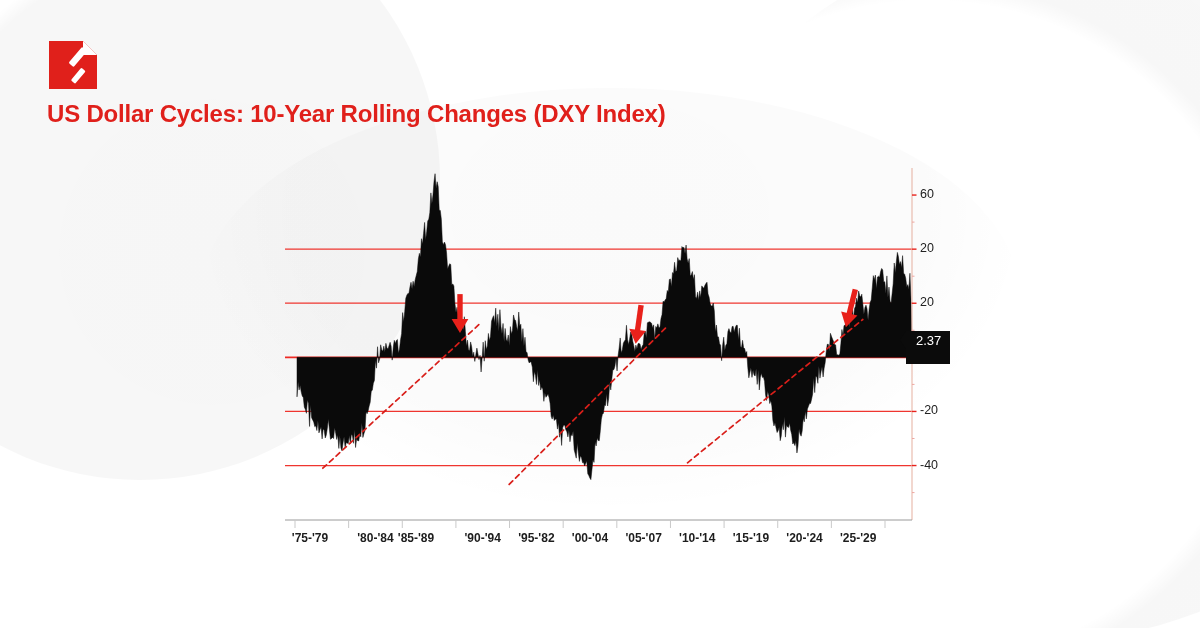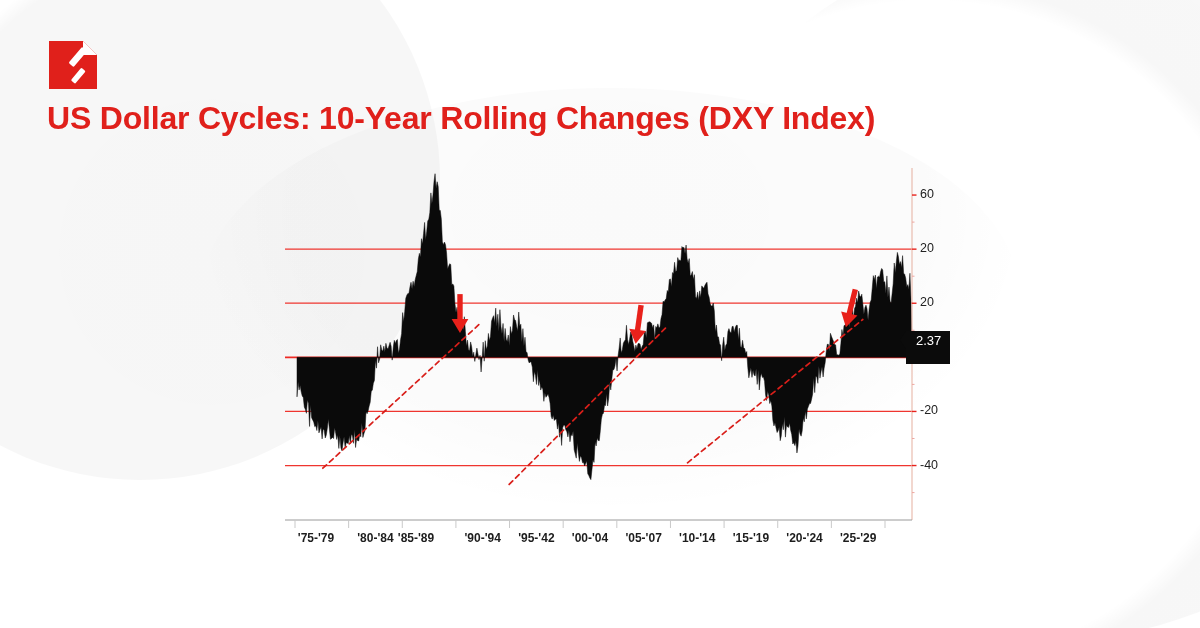--- a/index.html
+++ b/index.html
@@ -37,21 +37,21 @@
     background: radial-gradient(ellipse at 50% 30%, rgba(0,0,0,0.020) 0%, rgba(0,0,0,0.014) 55%, rgba(0,0,0,0) 72%);
   }
 
   
   .logo {
     position: absolute; left: 47px; top: 39px;
     width: 50px; height: 50px;
   }
   .page-title {
     position: absolute; left: 47px; top: 100px;
-    font-size: 32px;
+    font-size: 24px;
     font-weight: bold;
     letter-spacing: -0.2px;
     color: #E0201B;
     white-space: nowrap;
   }
 
   
   .chart-wrap {
     position: absolute;
     left: 285px; top: 168px;
@@ -210,25 +210,25 @@
       <div class="ylab" style="left: 920px; top: 241.148px;">20</div>
       <div class="ylab" style="left: 920px; top: 295.246px;">20</div>
       <div class="ylab" style="left: 920px; top: 349.344px;">0</div>
       <div class="ylab" style="left: 920px; top: 403.443px;">-20</div>
       <div class="ylab" style="left: 920px; top: 457.541px;">-40</div>
     </div>
 
   <div class="price-tag">2.37</div>
 
   <div id="xlabels">
-      <div class="xlab" style="left: 284px; top: 531px; width: 64px;">'75-'79</div>
+      <div class="xlab" style="left: 278px; top: 531px; width: 64px;">'75-'79</div>
       <div class="xlab" style="left: 343.455px; top: 531px; width: 64px;">'80-'84</div>
       <div class="xlab" style="left: 384px; top: 531px; width: 64px;">'85-'89</div>
       <div class="xlab" style="left: 450.727px; top: 531px; width: 64px;">'90-'94</div>
-      <div class="xlab" style="left: 504.364px; top: 531px; width: 64px;">'95-'42</div>
+      <div class="xlab" style="left: 504.364px; top: 531px; width: 64px;">'95-'82</div>
       <div class="xlab" style="left: 558px; top: 531px; width: 64px;">'00-'04</div>
       <div class="xlab" style="left: 611.636px; top: 531px; width: 64px;">'05-'07</div>
       <div class="xlab" style="left: 665.273px; top: 531px; width: 64px;">'10-'14</div>
       <div class="xlab" style="left: 718.909px; top: 531px; width: 64px;">'15-'19</div>
       <div class="xlab" style="left: 772.545px; top: 531px; width: 64px;">'20-'24</div>
       <div class="xlab" style="left: 826.182px; top: 531px; width: 64px;">'25-'29</div>
     </div>
 
 </div>
 

